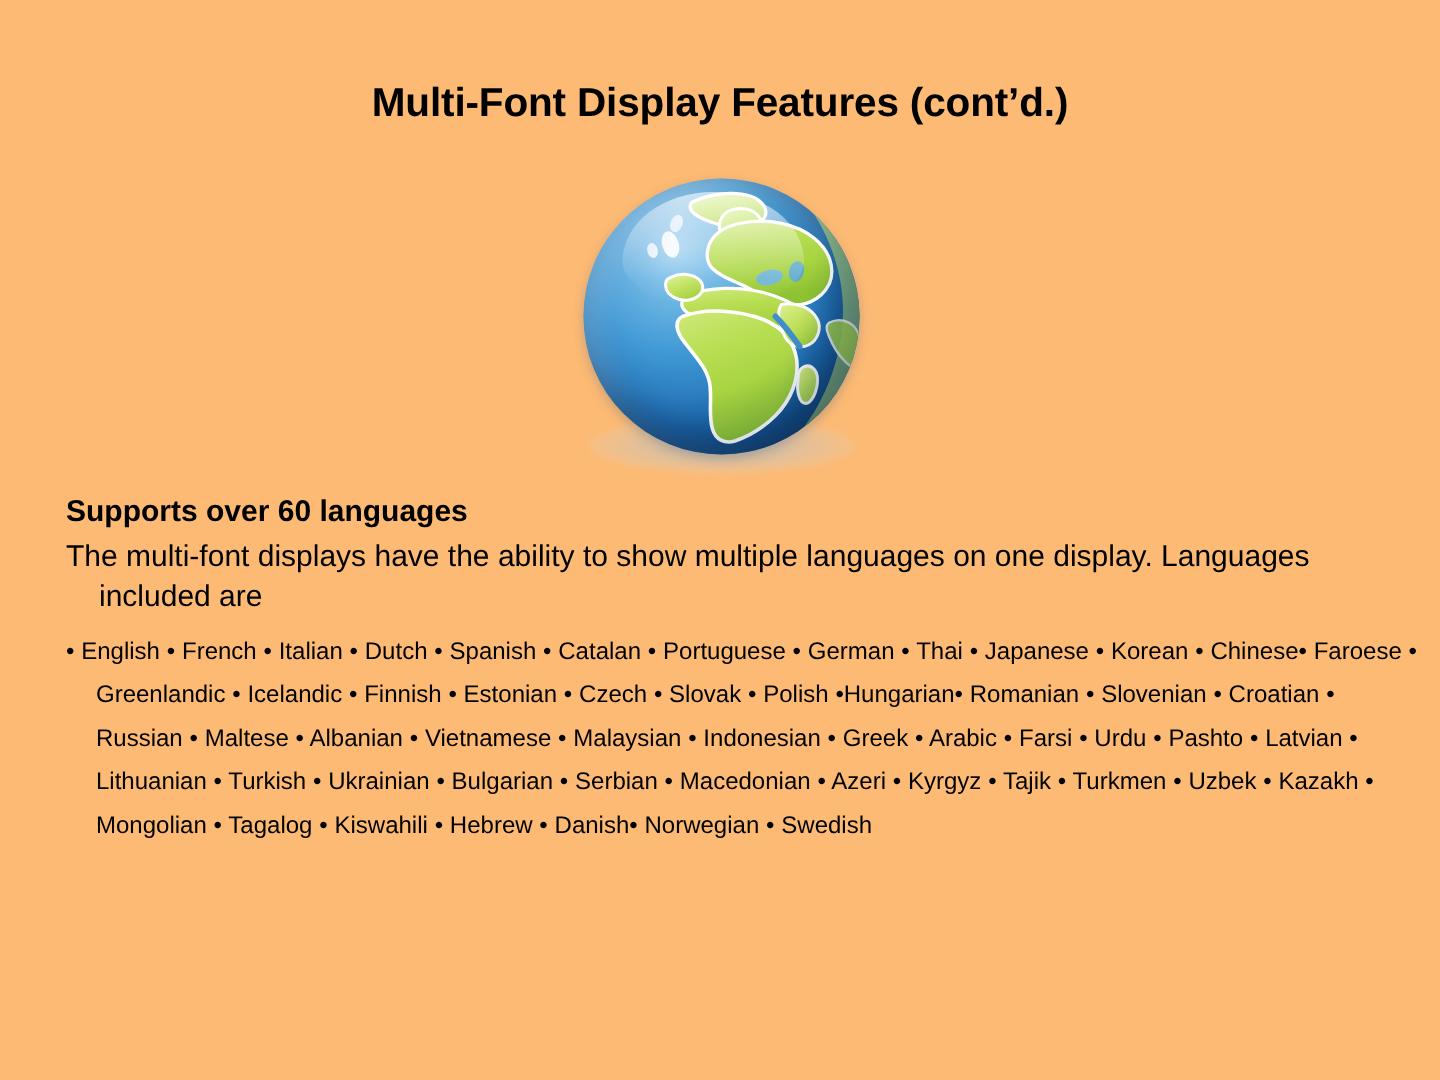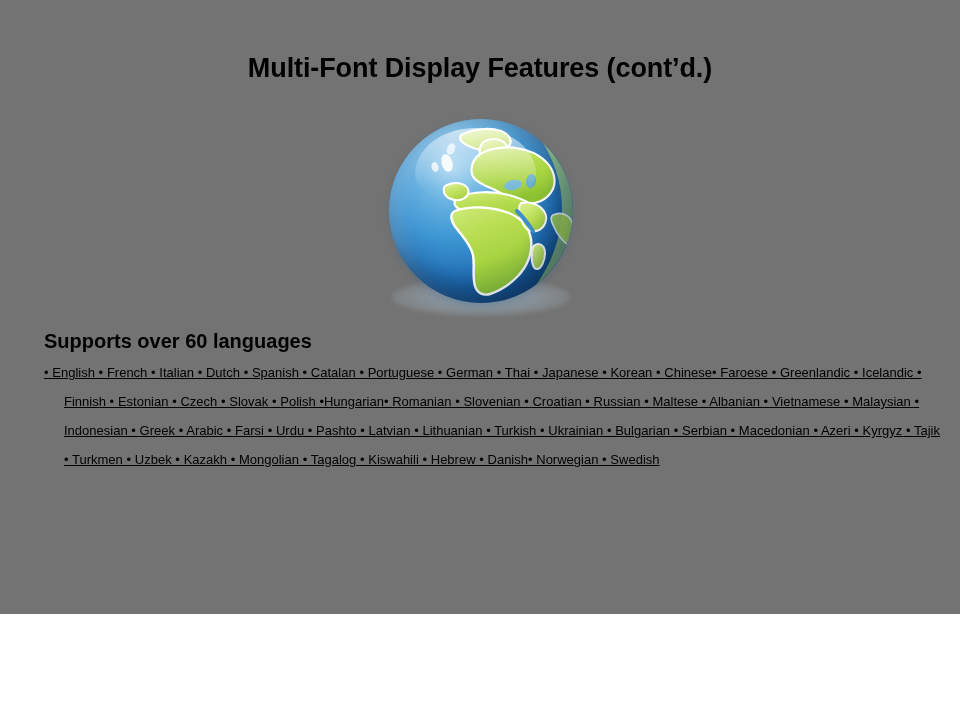--- a/index.html
+++ b/index.html
@@ -12,22 +12,22 @@
     background: #ffffff;
     font-family: "Liberation Sans", sans-serif;
     color: #000000;
     overflow: hidden;
     position: relative;
   }
 
   .slide {
     position: relative;
     width: 960px;
-    height: 614px;
-    background: #737373;
+    height: 720px;
+    background: #fdba74;
   }
 
   
   .slide-title {
     position: absolute;
     left: 0;
     top: 52px;
     width: 960px;
     text-align: center;
     font-size: 27px;
@@ -142,29 +142,28 @@
   .lead-para {
     font-size: 20px;
     line-height: 27px;
     margin: 0 0 8px 0;
     padding-left: 22px;
     text-indent: -22px;
     color: #000000;
     max-width: 840px;
   }
   .lang-para {
-    font-size: 13px;
+    font-size: 16px;
     line-height: 29px;
     margin: 0;
     padding-left: 20px;
     text-indent: -20px;
     color: #000000;
     width: 882px;
     word-spacing: 0.1px;
-    text-decoration: underline;
   }
 </style>
 </head>
 <body>
 
 <div class="slide">
 
   <div class="slide-title">Multi-Font Display Features (cont’d.)</div>
 
   <div class="globe-wrap">
@@ -236,17 +235,18 @@
       </svg>
       <div class="globe-gloss"></div>
       <div class="globe-edge"></div>
       <div class="globe-rim"></div>
     </div>
   </div>
 
   <div class="body-block">
     <p class="lead-heading">Supports over 60 languages</p>
 
+    <p class="lead-para">The multi-font displays have the ability to show multiple languages on one display. Languages included are</p>
 
     <p class="lang-para">• English • French • Italian • Dutch • Spanish • Catalan • Portuguese • German • Thai • Japanese • Korean • Chinese• Faroese • Greenlandic • Icelandic • Finnish • Estonian • Czech • Slovak • Polish •Hungarian• Romanian • Slovenian • Croatian • Russian • Maltese • Albanian • Vietnamese • Malaysian • Indonesian • Greek • Arabic • Farsi • Urdu • Pashto • Latvian • Lithuanian • Turkish • Ukrainian • Bulgarian • Serbian • Macedonian • Azeri • Kyrgyz • Tajik • Turkmen • Uzbek • Kazakh • Mongolian • Tagalog • Kiswahili • Hebrew • Danish• Norwegian • Swedish</p>
   </div>
 
 </div>
 
 </body></html>

